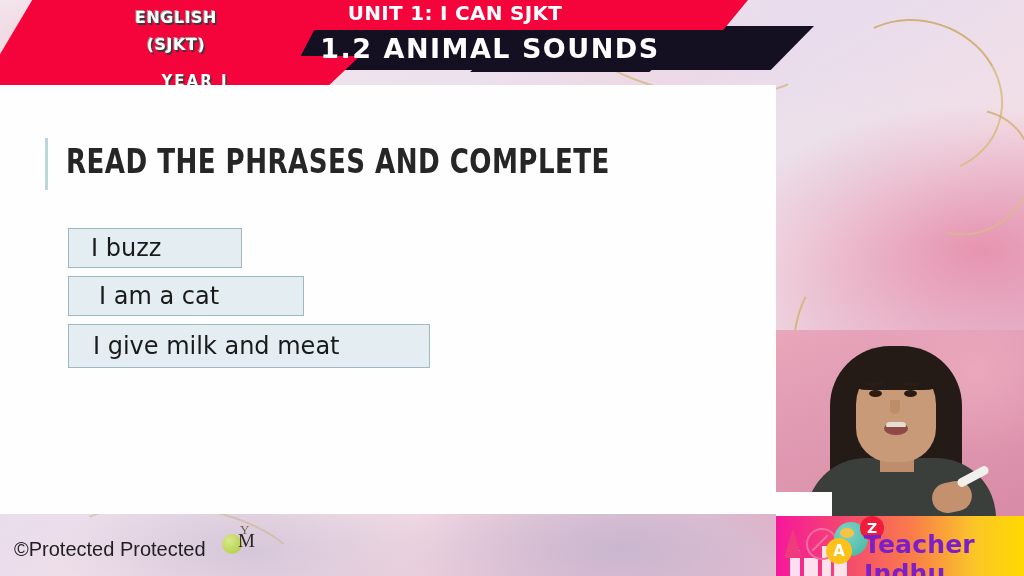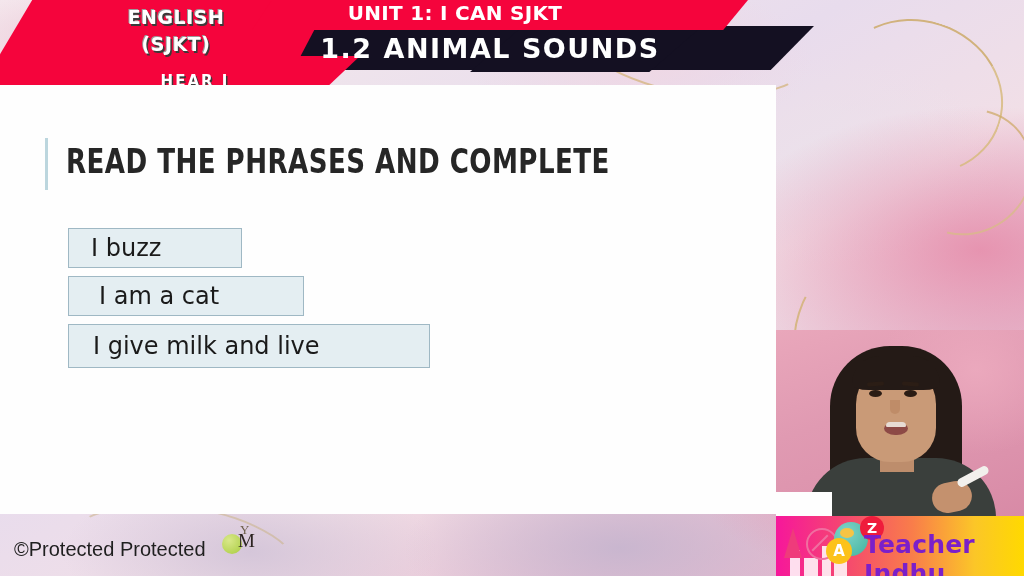--- a/index.html
+++ b/index.html
@@ -44,21 +44,21 @@
   .black-band{left:196px;top:26px;width:618px;height:44px;background:#141022;
     clip-path:polygon(7% 0,100% 0,93% 100%,0 100%);}
   .red-band{left:252px;top:0;width:496px;height:30px;background:#f5043c;
     clip-path:polygon(4% 0,100% 0,95% 100%,0 100%);}
   .red-lower{left:60px;top:56px;width:300px;height:34px;background:#f5043c;
     clip-path:polygon(0 0,100% 0,88% 100%,0 100%);}
   .blk-wedge{left:470px;top:28px;width:230px;height:44px;background:#141022;
     clip-path:polygon(22% 0,100% 0,78% 100%,0 100%);}
 
   .subject{position:absolute;left:76px;top:4px;width:200px;text-align:center;
-    color:#fff;font-weight:bold;font-size:19px;line-height:27px;letter-spacing:.5px;
+    color:#fff;font-weight:bold;font-size:16px;line-height:27px;letter-spacing:.5px;
     font-family:"DejaVu Sans", sans-serif;
     text-shadow:1.5px 1.5px 0 #3a3a3a, -1px -1px 0 #9b9b9b;}
   .yearlbl{position:absolute;left:120px;top:72px;width:150px;text-align:center;
     color:#fff;font-weight:bold;font-size:15px;letter-spacing:2px;
     font-family:"DejaVu Sans", sans-serif;
     text-shadow:1.5px 1.5px 0 #3a3a3a;}
   .unit{position:absolute;left:290px;top:1px;width:330px;text-align:center;
     color:#fff;font-weight:bold;font-size:20px;letter-spacing:.3px;
     font-family:"DejaVu Sans", sans-serif;}
   .lesson{position:absolute;left:300px;top:33px;width:380px;text-align:center;
@@ -163,39 +163,39 @@
     <div class="shape black-band"></div>
     <div class="shape blk-wedge"></div>
     <div class="shape red-left2"></div>
     <div class="shape red-band"></div>
     <div class="shape red-lower"></div>
 
     <div class="subject">
       <div>ENGLISH</div>
       <div>(SJKT)</div>
     </div>
-    <div class="yearlbl">HEAR I</div>
+    <div class="yearlbl">YEAR I</div>
     <div class="unit">UNIT 1: I CAN SJKT</div>
     <div class="lesson">1.2 ANIMAL SOUNDS</div>
   </div>
 
   <div class="slide"></div>
 
   <div class="accent-bar"></div>
   <div class="slide-title">READ THE PHRASES AND COMPLETE</div>
 
   <div class="phrases">
       <div class="phrase-box" style="width: 174px; height: 40px;">
         <span class="phrase-text" style="margin-left: 22px;">I buzz</span>
       </div>
       <div class="phrase-box" style="width: 236px; height: 40px;">
         <span class="phrase-text" style="margin-left: 30px;">I am a cat</span>
       </div>
       <div class="phrase-box" style="width: 362px; height: 44px;">
-        <span class="phrase-text" style="margin-left: 24px;">I give milk and live</span>
+        <span class="phrase-text" style="margin-left: 24px;">I give milk and meat</span>
       </div>
     </div>
 
   <div class="copyright">©Protected Protected</div>
   <div class="logo-mark"></div>
   <div class="logo-y">Y</div>
   <div class="logo-m">M</div>
 
   <div class="cam">
     <div class="cam-bg"></div>

